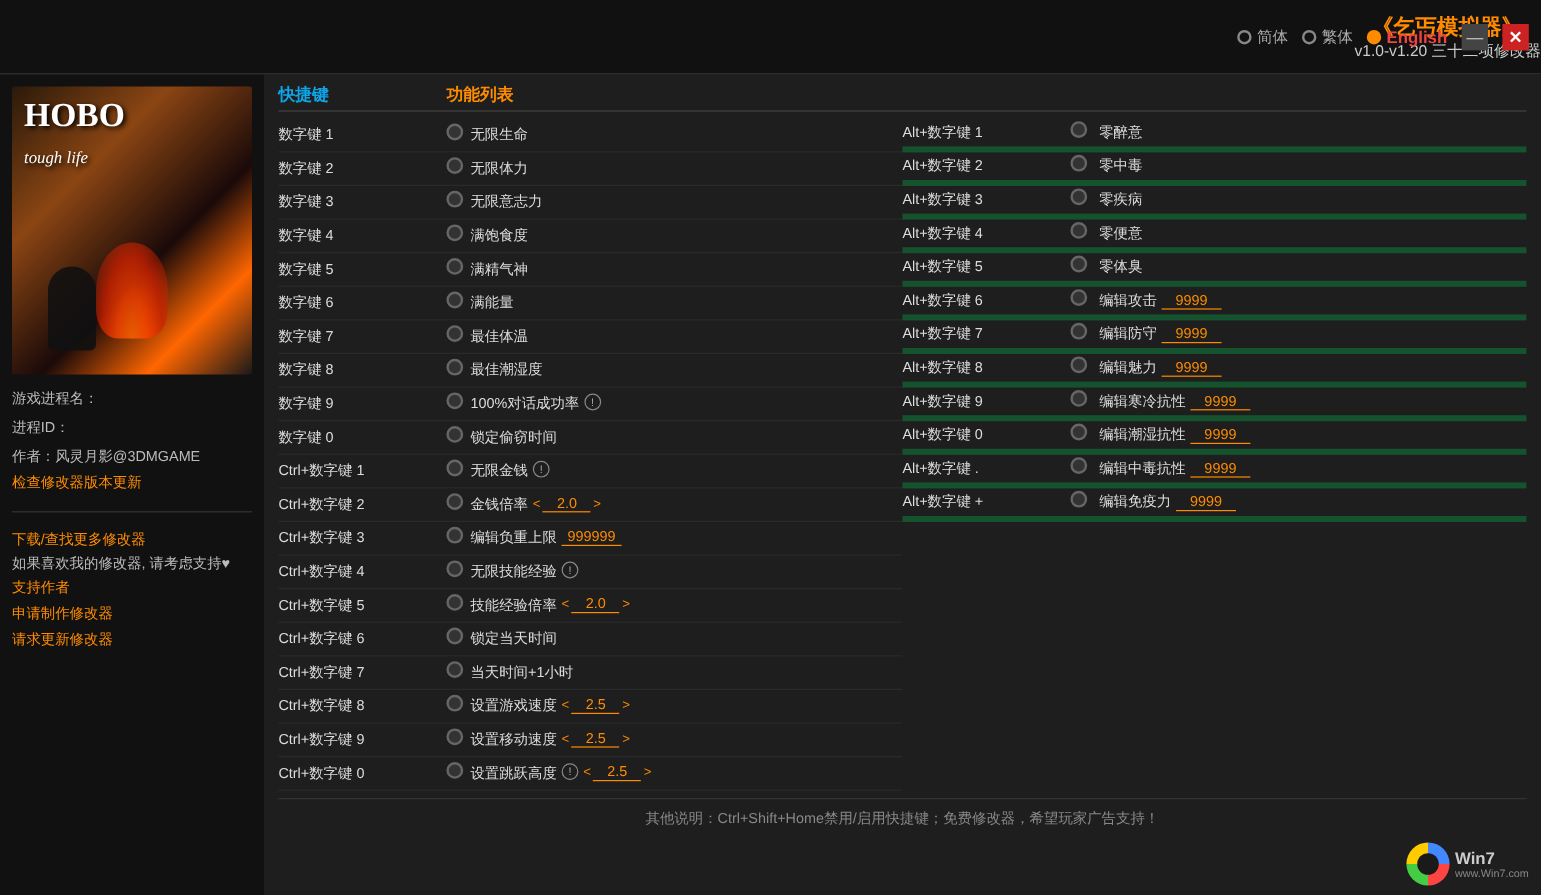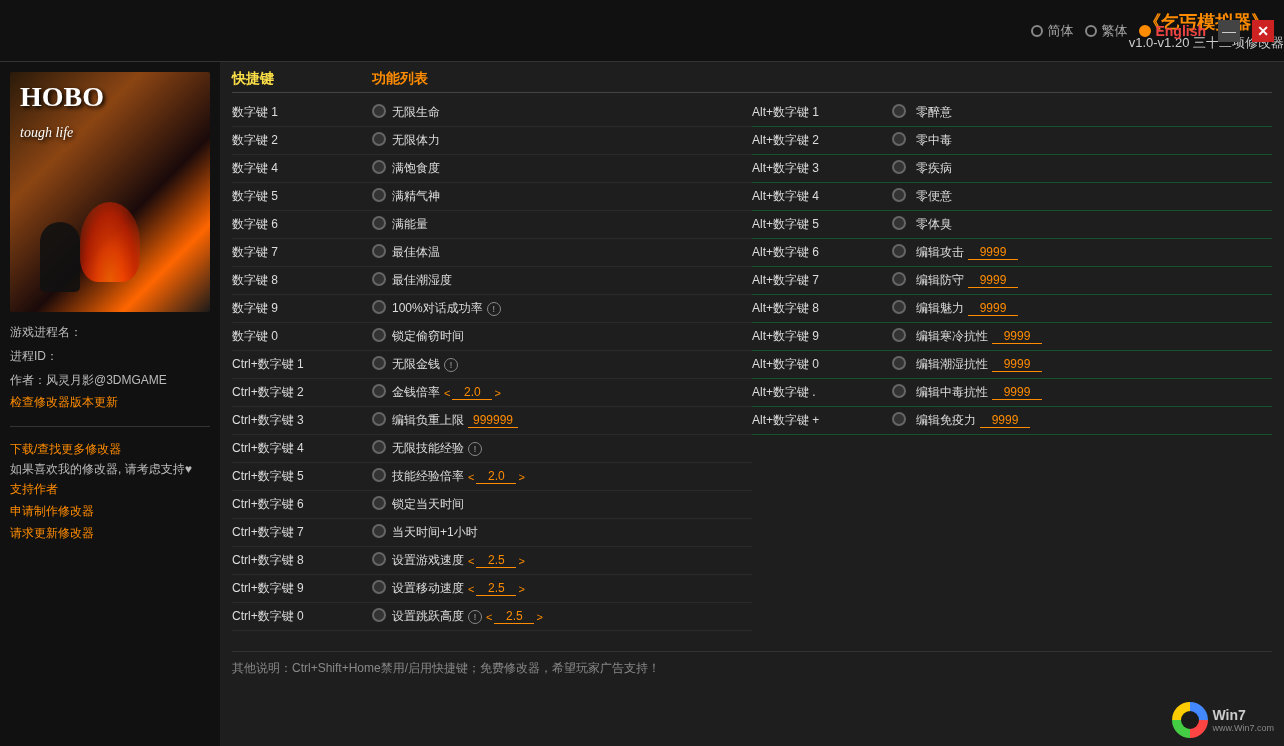--- a/index.html
+++ b/index.html
@@ -158,21 +158,21 @@
       overflow-y: auto;
     }
 
     
     .table-header {
       display: flex;
       margin-bottom: 6px;
       padding-bottom: 4px;
       border-bottom: 1px solid #444;
     }
-    .col-shortcut { width: 140px; color: #fde047; font-size: 14px; font-weight: bold; }
+    .col-shortcut { width: 140px; color: #0ea5e9; font-size: 14px; font-weight: bold; }
     .col-feature { flex: 1; color: #ff8c00; font-size: 14px; font-weight: bold; }
 
     
     .rows-container {
       display: flex;
       gap: 0;
     }
     .left-rows { flex: 1; }
     .right-rows { flex: 1; }
 
@@ -199,21 +199,21 @@
       border: 2px solid #666;
       background: #333;
       cursor: pointer;
       display: inline-block;
     }
     .row-feature {
       flex: 1;
       font-size: 12px;
       color: #ddd;
       display: flex;
-      align-items: center;
+      align-items: flex-start;
       gap: 4px;
     }
     .info-icon {
       width: 14px;
       height: 14px;
       border-radius: 50%;
       border: 1px solid #888;
       display: inline-flex;
       align-items: center;
       justify-content: center;
@@ -246,21 +246,21 @@
       border-bottom: 1px solid #ff8c00;
       min-width: 50px;
       text-align: center;
     }
 
     
     .right-row-item {
       display: flex;
       align-items: center;
       height: 28px;
-      border-bottom: 1px solid #14532d;
+      border-bottom: 5px solid #14532d;
     }
     .right-row-shortcut {
       width: 140px;
       font-size: 12px;
       color: #ddd;
       flex-shrink: 0;
     }
     .right-row-toggle {
       width: 24px;
       flex-shrink: 0;
@@ -269,26 +269,26 @@
       flex: 1;
       font-size: 12px;
       color: #ddd;
       display: flex;
       align-items: center;
       gap: 4px;
     }
 
     
     .footer-note {
-      text-align: left;
+      text-align: center;
       color: #888;
       font-size: 12px;
       padding: 8px 0 2px;
       border-top: 1px solid #333;
-      margin-top: 20px;
+      margin-top: 6px;
     }
 
     
     .win7-logo {
       position: absolute;
       bottom: 8px;
       right: 10px;
       display: flex;
       align-items: center;
       gap: 4px;
@@ -396,20 +396,27 @@
             </div>
           </div>
           <div class="row-item">
             <div class="row-shortcut">数字键 2</div>
             <div class="row-toggle"><span class="toggle-circle"></span></div>
             <div class="row-feature">
               <span>无限体力</span>
             </div>
           </div>
           <div class="row-item">
+            <div class="row-shortcut">数字键 3</div>
+            <div class="row-toggle"><span class="toggle-circle"></span></div>
+            <div class="row-feature">
+              <span>无限意志力</span>
+            </div>
+          </div>
+          <div class="row-item">
             <div class="row-shortcut">数字键 4</div>
             <div class="row-toggle"><span class="toggle-circle"></span></div>
             <div class="row-feature">
               <span>满饱食度</span>
             </div>
           </div>
           <div class="row-item">
             <div class="row-shortcut">数字键 5</div>
             <div class="row-toggle"><span class="toggle-circle"></span></div>
             <div class="row-feature">

